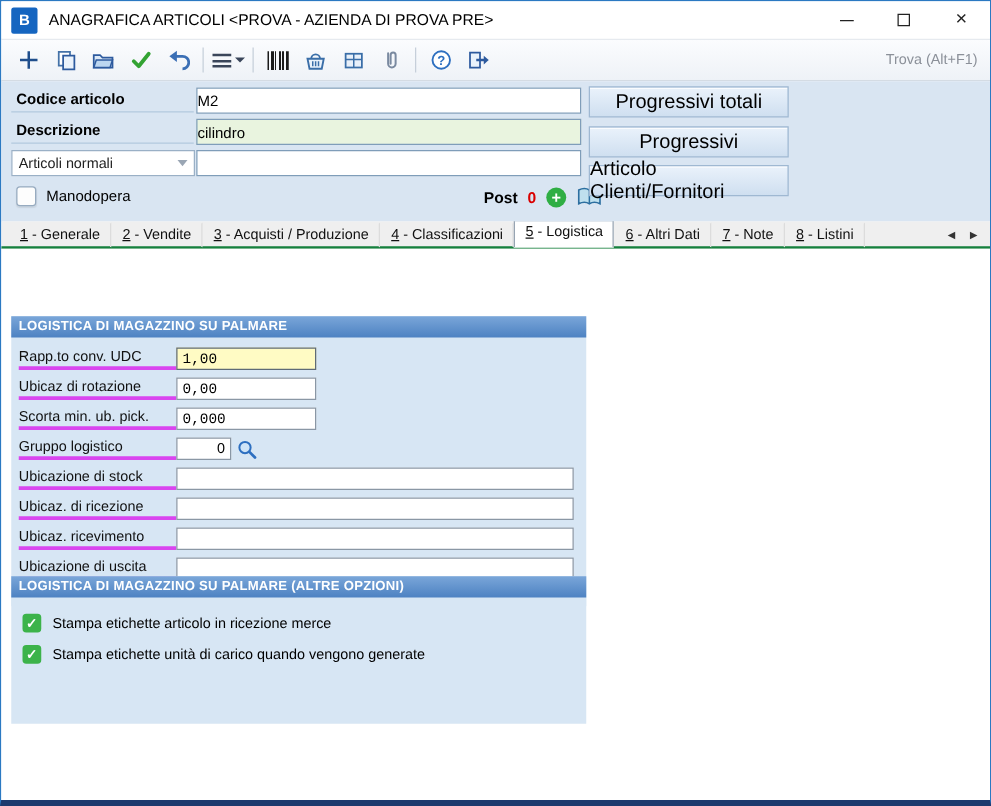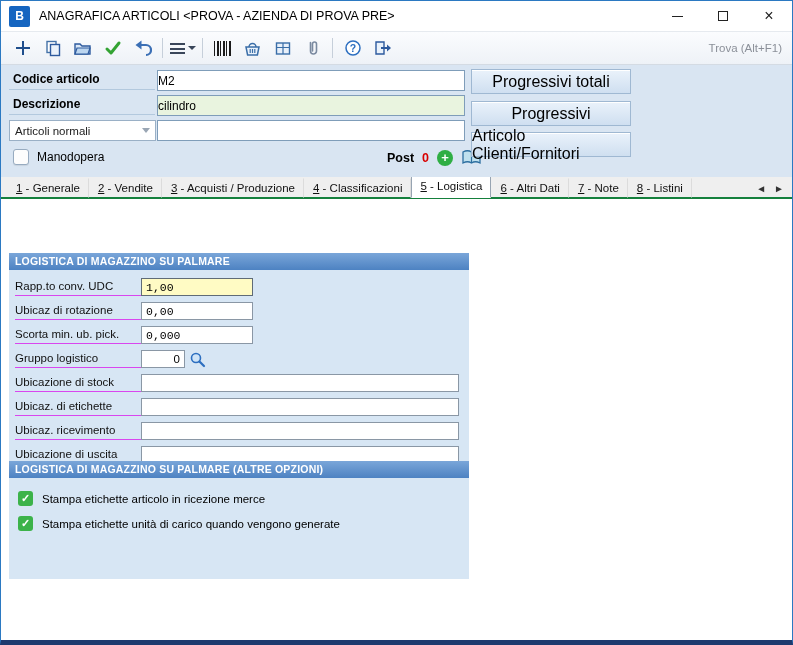--- a/index.html
+++ b/index.html
@@ -66,21 +66,21 @@
   
   .content{ position:relative; background:#fff; height:442px; }
   .panel{ position:absolute; left:8px; width:460px; background:#d7e6f4; }
   .panel1{ top:10px; height:232px;margin-top:44px; }
   .panel2{ top:262px; height:118px; }
   .sec-header{ height:17px; line-height:17px; background:linear-gradient(#7aa6d9,#4d82c2);
     color:#fff; font-weight:bold; font-size:10.5px; padding-left:6px; letter-spacing:.2px; }
   .frows{ padding-top:5px; }
   .frow{ display:flex; align-items:center; height:24px; padding-left:6px; }
   .flabel{ width:126px; font-size:11.5px; height:18px; line-height:17px;
-    border-bottom:1px solid #d946ef; color:#111; }
+    border-bottom:3px solid #d946ef; color:#111; }
   .fin{ height:18px; border:1px solid #8a97a5; font-size:11.5px; padding:0 4px;
     font-family:inherit; background:#fff; color:#000; }
   .fin.num{ width:112px; text-align:left;font-family:Liberation Mono, monospace; }
   .fin.yellow{ background:#fffbc4; border-color:#5f6b77; }
   .fin.tiny{ width:44px; text-align:right; }
   .fin.wide{ width:318px; }
   .lens-btn{ margin-left:4px; display:flex; align-items:center; }
   .opt-row{ display:flex; align-items:center; gap:9px; padding-left:9px; height:25px; }
   .opt-row.first{ margin-top:8px; }
   .chk-green{ width:15px; height:15px; background:#3cb34a; border-radius:3px; color:#fff;
@@ -250,21 +250,21 @@
                 <circle cx="7" cy="7" r="4.5" fill="#cfe4f7" stroke="#2d6fc0" stroke-width="1.6"></circle>
                 <path d="M10.5 10.5L15 15" stroke="#2d6fc0" stroke-width="2.2" stroke-linecap="round"></path>
               </svg>
           </span>
         </div>
         <div class="frow">
           <div class="flabel">Ubicazione di stock</div>
           <input class="fin wide" value="" style="">
         </div>
         <div class="frow">
-          <div class="flabel">Ubicaz. di etichette</div>
+          <div class="flabel">Ubicaz. di ricezione</div>
           <input class="fin wide" value="" style="">
         </div>
         <div class="frow">
           <div class="flabel">Ubicaz. ricevimento</div>
           <input class="fin wide" value="" style="">
         </div>
         <div class="frow">
           <div class="flabel">Ubicazione di uscita</div>
           <input class="fin wide" value="" style="">
         </div>

